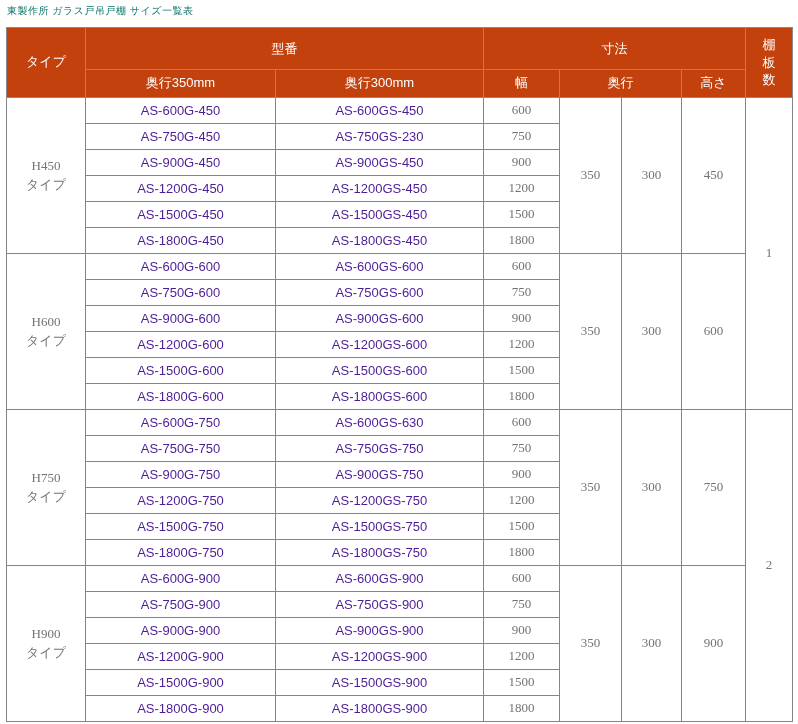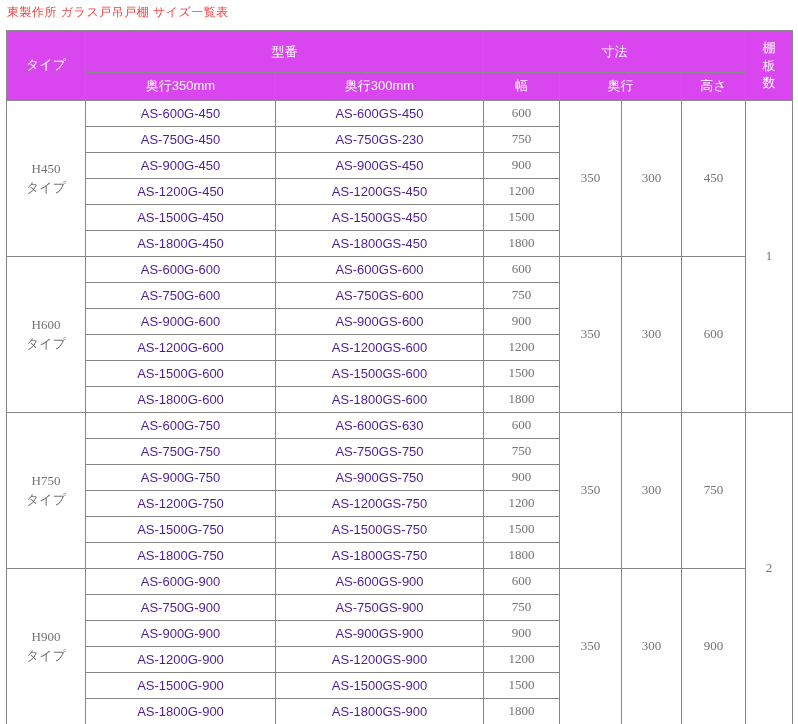--- a/index.html
+++ b/index.html
@@ -3,41 +3,41 @@
 <meta charset="utf-8">
 <style>
   html, body { margin: 0; padding: 0; background: #ffffff; }
   .page {
     width: 798px; height: 724px; box-sizing: border-box;
     font-family: "Liberation Sans", "DejaVu Sans", sans-serif;
     color: #000;
   }
   .title {
     padding: 4px 0 0 7px;
-    font-size: 12px;
+    font-size: 10px;
     letter-spacing: 0.5px;
-    color: #ef4444;
+    color: #0f766e;
   }
   table.size-table {
     border-collapse: collapse;
     table-layout: fixed;
     margin: 9px 0 0 6px;
     background: #ffffff;
   }
   .size-table th, .size-table td {
     border: 1px solid #858585;
     text-align: center;
     vertical-align: middle;
     font-size: 13px;
     font-weight: normal;
     padding: 0;
     overflow: hidden;
   }
   .size-table thead th {
-    background: #d946ef;
+    background: #c2410c;
     color: #ffffff;
     border-color: #8a8a8a;
   }
   .size-table thead tr.h1 { height: 31px; }
   .size-table thead tr.h2 { height: 20px; }
   .size-table tbody tr { height: 26px; }
   td.model { color: #4c1d95; }
   td.num, td.type-cell { color: #737373; font-family: Liberation Serif, serif; }
   .type-cell span { display: block; line-height: 1.5; }
   .vtext {

